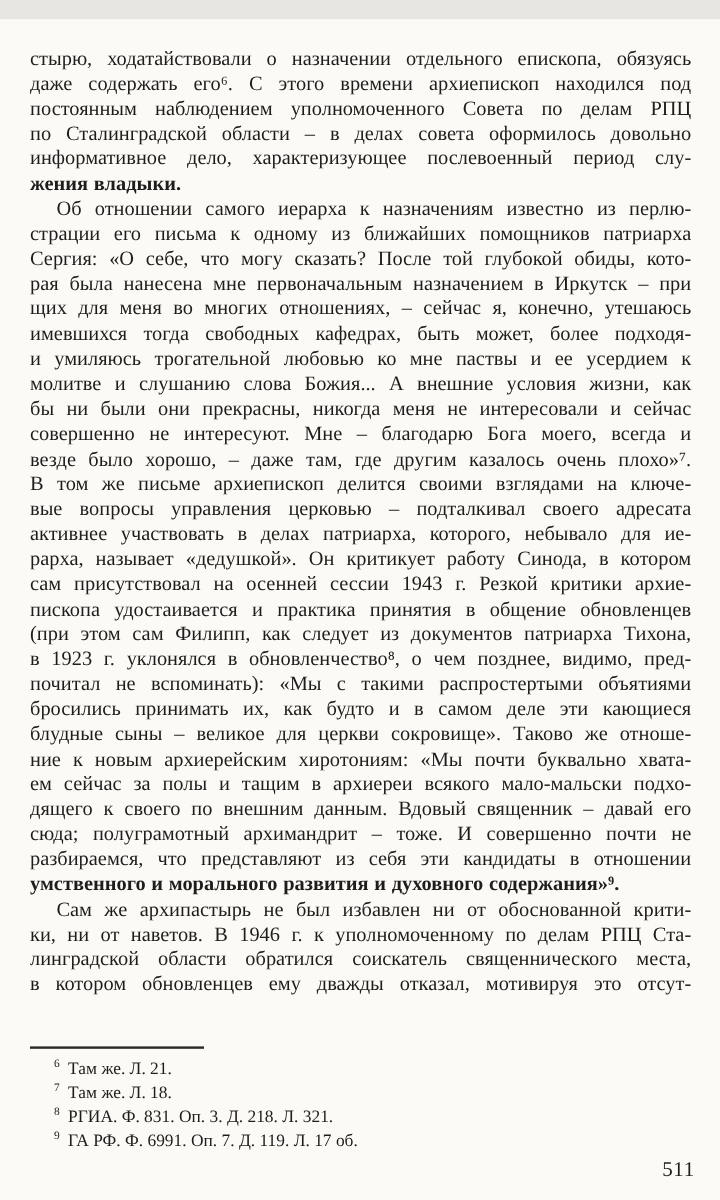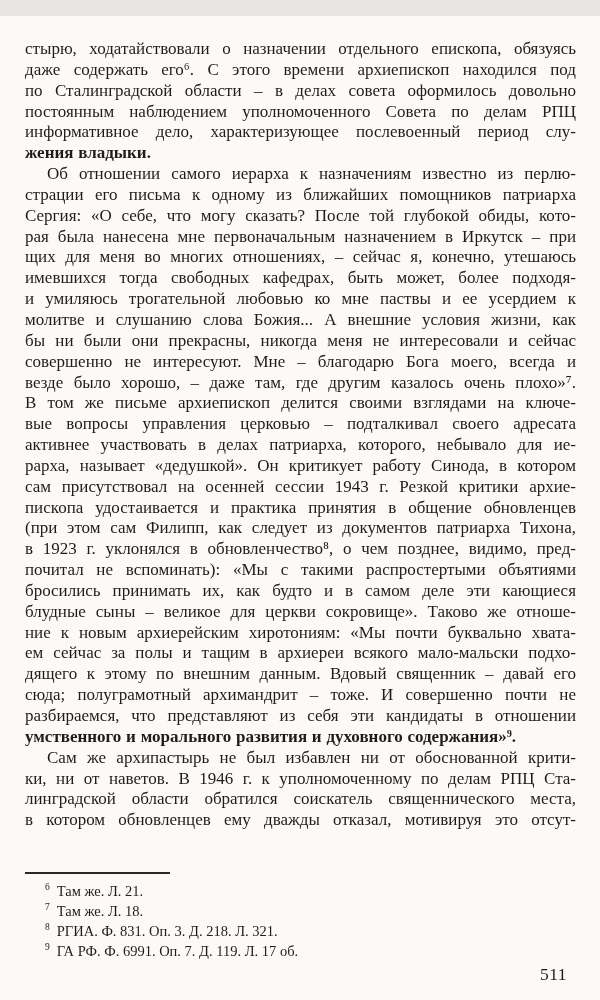--- a/index.html
+++ b/index.html
@@ -58,36 +58,36 @@
   }
   .fn-marker {
     font-size: 9.5px;
     vertical-align: super;
     line-height: 0;
     margin-right: 7px;
   }
   .page-number {
     position: absolute;
     top: 948px;
-    right: 33px;
+    right: 21px;
     font-size: 17.5px;
     letter-spacing: 0.5px;
   }
 </style>
 </head>
 <body>
 
 <div class="page" style="background: rgb(251, 250, 247); color: rgb(30, 29, 27);">
 
   <div class="text-block" id="body-text">
       <div class="para">
         <div class="line">стырю, ходатайствовали о назначении отдельного епископа, обязуясь</div>
         <div class="line">даже содержать его⁶. С этого времени архиепископ находился под</div>
+        <div class="line">постоянным наблюдением уполномоченного Совета по делам РПЦ</div>
         <div class="line">по Сталинградской области – в делах совета оформилось довольно</div>
-        <div class="line">постоянным наблюдением уполномоченного Совета по делам РПЦ</div>
         <div class="line">информативное дело, характеризующее послевоенный период слу-</div>
         <div class="line lastline">жения владыки.</div>
       </div>
       <div class="para indent">
         <div class="line">Об отношении самого иерарха к назначениям известно из перлю-</div>
         <div class="line">страции его письма к одному из ближайших помощников патриарха</div>
         <div class="line">Сергия: «О себе, что могу сказать? После той глубокой обиды, кото-</div>
         <div class="line">рая была нанесена мне первоначальным назначением в Иркутск – при</div>
         <div class="line">щих для меня во многих отношениях, – сейчас я, конечно, утешаюсь</div>
         <div class="line">имевшихся тогда свободных кафедрах, быть может, более подходя-</div>
@@ -102,21 +102,21 @@
         <div class="line">рарха, называет «дедушкой». Он критикует работу Синода, в котором</div>
         <div class="line">сам присутствовал на осенней сессии 1943 г. Резкой критики архие-</div>
         <div class="line">пископа удостаивается и практика принятия в общение обновленцев</div>
         <div class="line">(при этом сам Филипп, как следует из документов патриарха Тихона,</div>
         <div class="line">в 1923 г. уклонялся в обновленчество⁸, о чем позднее, видимо, пред-</div>
         <div class="line">почитал не вспоминать): «Мы с такими распростертыми объятиями</div>
         <div class="line">бросились принимать их, как будто и в самом деле эти кающиеся</div>
         <div class="line">блудные сыны – великое для церкви сокровище». Таково же отноше-</div>
         <div class="line">ние к новым архиерейским хиротониям: «Мы почти буквально хвата-</div>
         <div class="line">ем сейчас за полы и тащим в архиереи всякого мало-мальски подхо-</div>
-        <div class="line">дящего к этому по внешним данным. Вдовый священник – давай его</div>
+        <div class="line">дящего к своего по внешним данным. Вдовый священник – давай его</div>
         <div class="line">сюда; полуграмотный архимандрит – тоже. И совершенно почти не</div>
         <div class="line">разбираемся, что представляют из себя эти кандидаты в отношении</div>
         <div class="line lastline">умственного и морального развития и духовного содержания»⁹.</div>
       </div>
       <div class="para indent">
         <div class="line">Сам же архипастырь не был избавлен ни от обоснованной крити-</div>
         <div class="line">ки, ни от наветов. В 1946 г. к уполномоченному по делам РПЦ Ста-</div>
         <div class="line">линградской области обратился соискатель священнического места,</div>
         <div class="line">в котором обновленцев ему дважды отказал, мотивируя это отсут-</div>
       </div>

